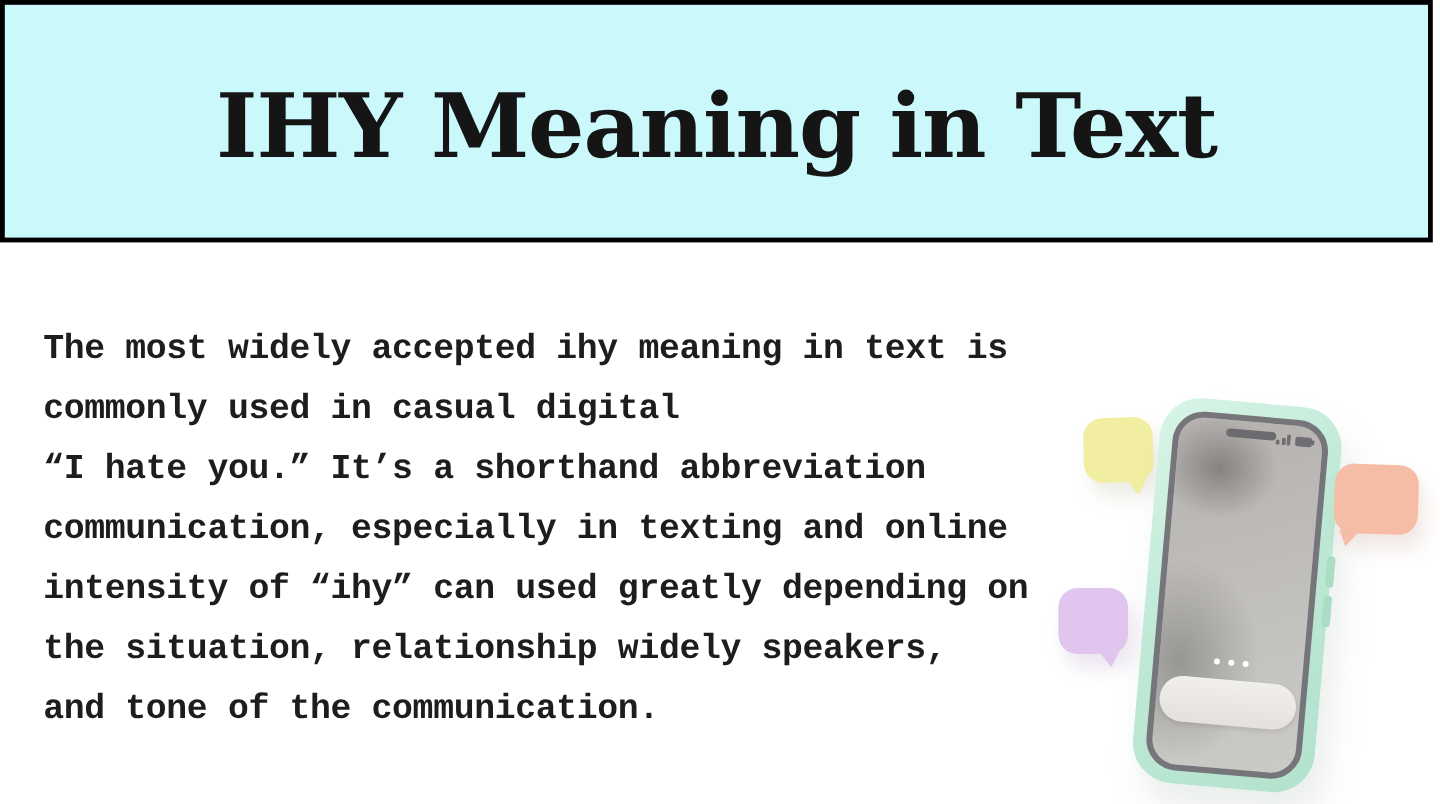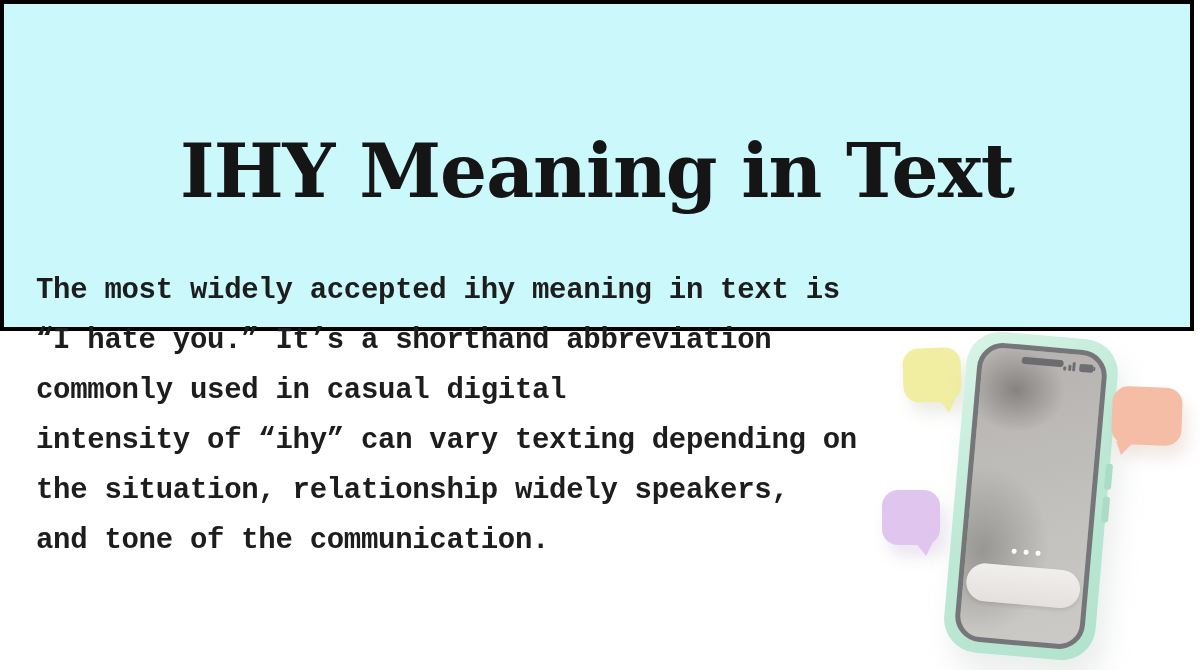--- a/index.html
+++ b/index.html
@@ -12,21 +12,21 @@
     position: relative;
     font-family: "Liberation Sans", sans-serif;
   }
 
   
   .banner {
     position: absolute;
     left: 0;
     top: 0;
     width: 1194px;
-    height: 331px;
+    height: 202px;
     box-sizing: border-box;
     background: #caf8fb;
     border: 4px solid #000000;
     display: flex;
     align-items: center;
     justify-content: center;
   }
   .banner h1 {
     margin: 0;
     padding-top: 10px;
@@ -233,23 +233,24 @@
 </style>
 </head>
 <body>
 
 <header class="banner">
   <h1>IHY Meaning in Text</h1>
 </header>
 
 <main class="article">
   <span class="line">The most widely accepted ihy meaning in text is</span>
+  <span class="line">commonly used in casual digital</span>
   <span class="line">“I hate you.” It’s a shorthand abbreviation</span>
-  <span class="line">commonly used in casual digital</span>
-  <span class="line">intensity of “ihy” can vary texting depending on</span>
+  <span class="line">communication, especially in texting and online</span>
+  <span class="line">intensity of “ihy” can used greatly depending on</span>
   <span class="line">the situation, relationship widely speakers,</span>
   <span class="line">and tone of the communication.</span>
 </main>
 
 <div class="illustration">
 
   <div class="bubble yellow"></div>
   <div class="bubble purple"></div>
 
   <div class="phone">

